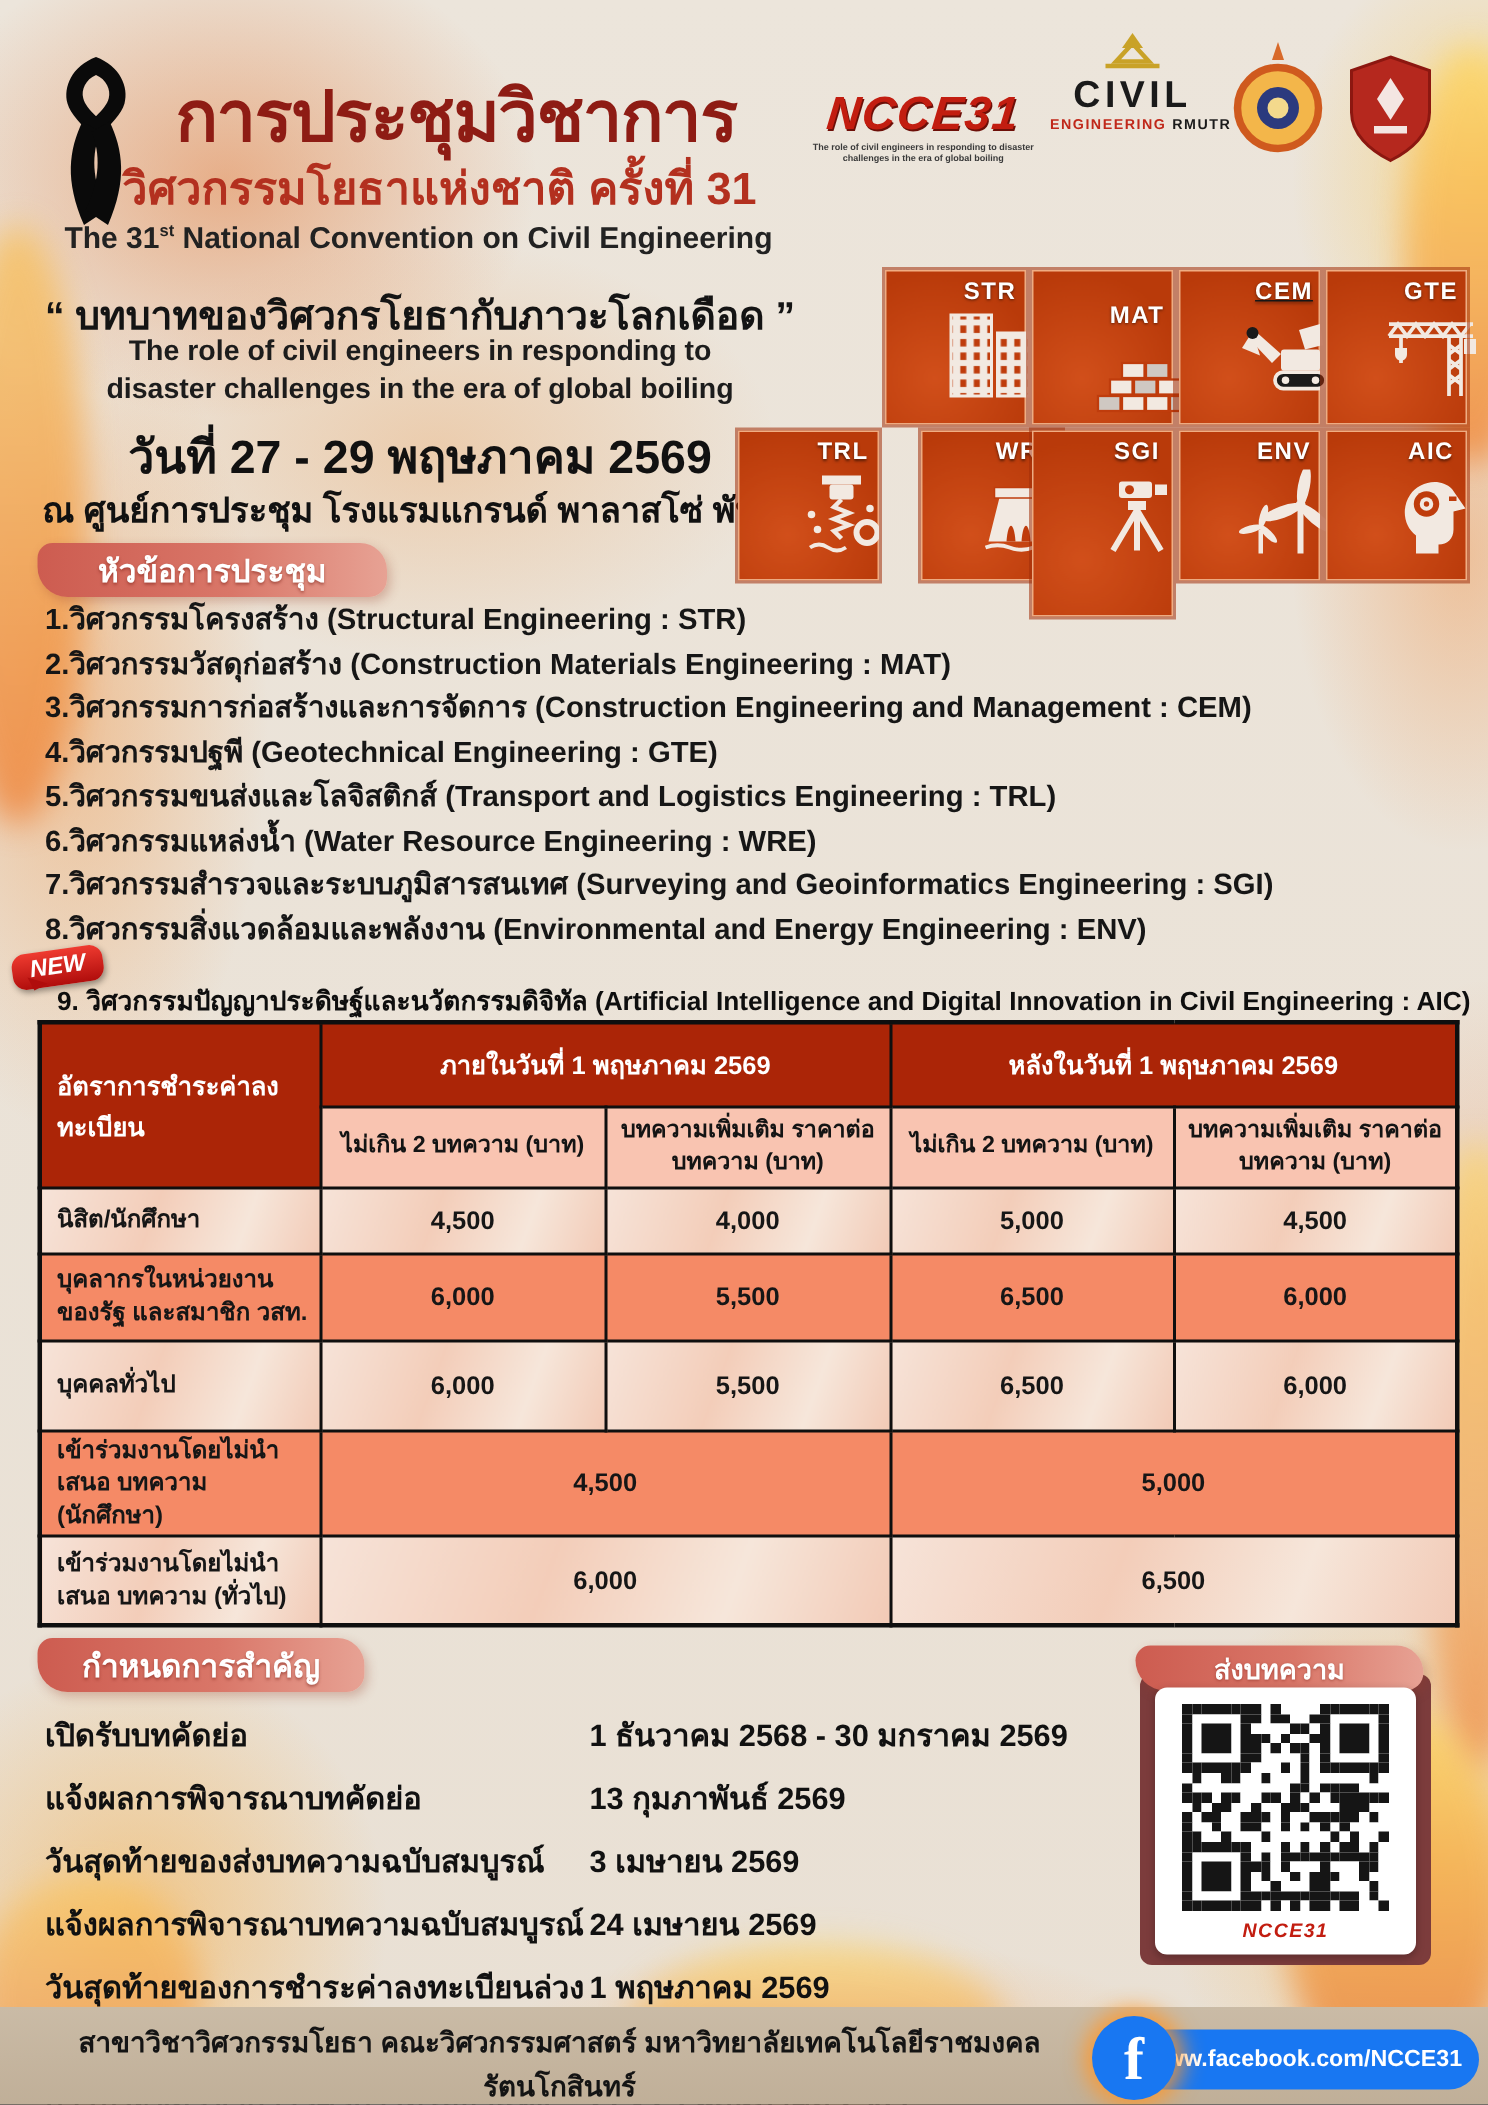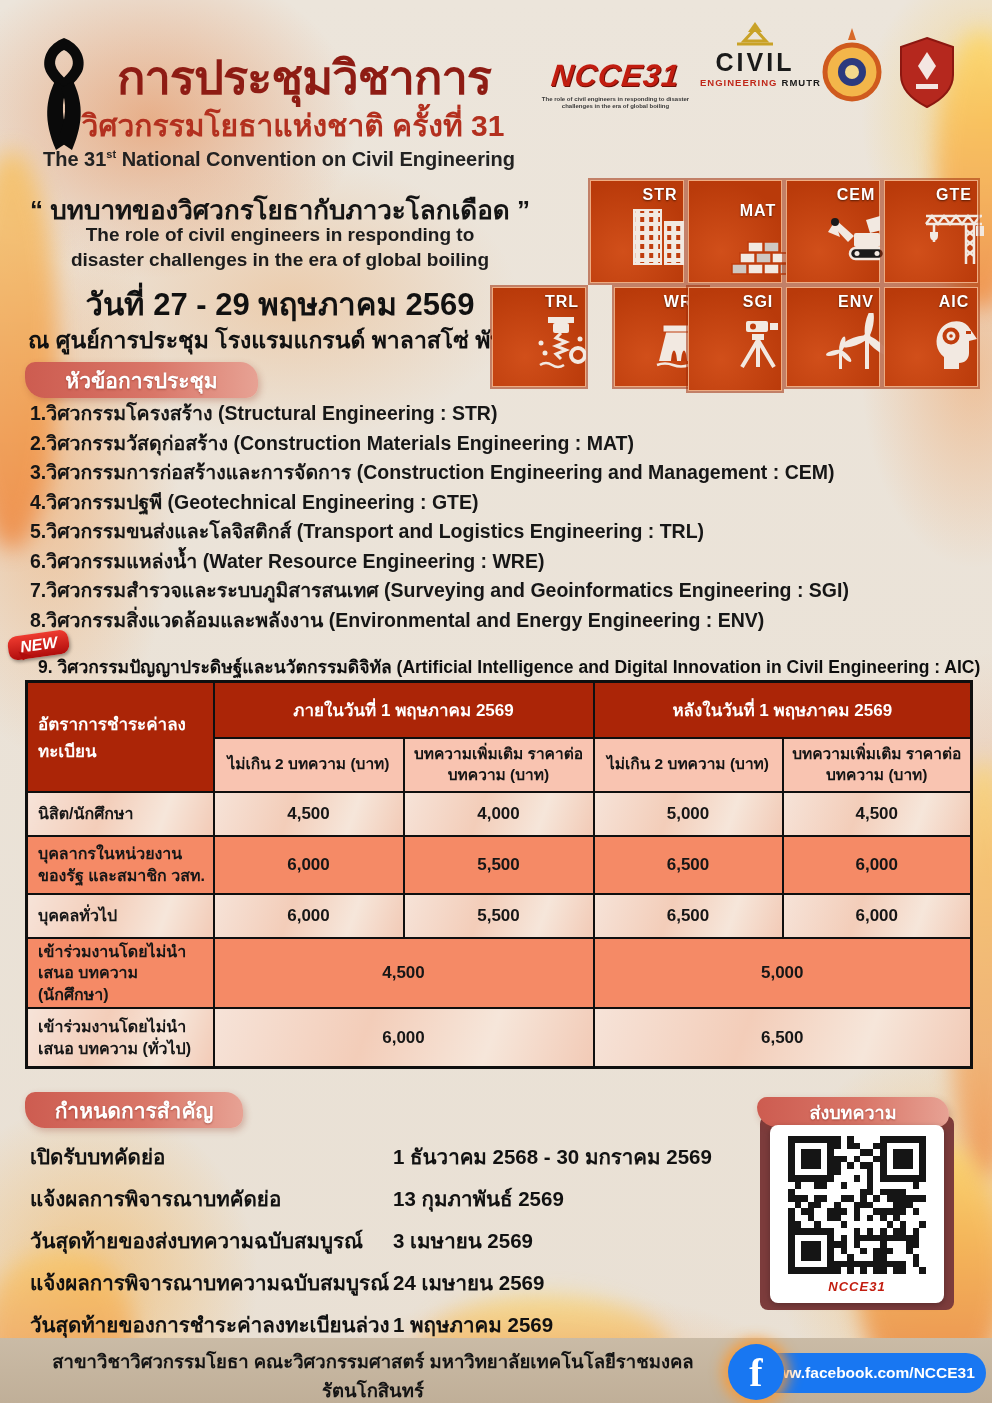--- a/index.html
+++ b/index.html
@@ -195,21 +195,21 @@
         <rect x="14" y="31" width="15" height="10" fill="#f2e9e1"></rect>
           <rect x="30" y="31" width="15" height="10" fill="#cfc8c2"></rect>
           <rect x="46" y="31" width="15" height="10" fill="#f2e9e1"></rect>
         <rect x="6" y="42" width="15" height="10" fill="#cfc8c2"></rect>
           <rect x="22" y="42" width="15" height="10" fill="#f2e9e1"></rect>
           <rect x="38" y="42" width="15" height="10" fill="#f2e9e1"></rect>
           <rect x="54" y="42" width="8" height="10" fill="#cfc8c2"></rect>
       </g>
     </svg>
   </div>
-  <div class="tile" style="left:786px;top:180px;height:103px;">
+  <div class="tile" style="left:786px;top:180px;height:103px;text-decoration:underline;">
     <span class="lbl">CEM</span>
     <svg width="64" height="60" viewBox="0 0 64 60">
       <rect x="26" y="42" width="34" height="11" rx="5.5" fill="#1a1a1a" stroke="#f2e9e1" stroke-width="2.5"></rect>
       <circle cx="33" cy="47.5" r="2.5" fill="#f2e9e1"></circle>
         <circle cx="53" cy="47.5" r="2.5" fill="#f2e9e1"></circle>
       <rect x="30" y="27" width="26" height="14" rx="2" fill="#f2e9e1"></rect>
       <path d="M42 14 L56 10 L58 24 L46 27 Z" fill="#f2e9e1"></path>
       <path d="M30 30 L12 14 L8 19 L24 36 Z" fill="#f2e9e1"></path>
       <path d="M11 15 L4 26 L16 31 Z" fill="#f2e9e1"></path>
       <circle cx="11" cy="16" r="4" fill="#1a1a1a"></circle>
@@ -249,21 +249,21 @@
     <span class="lbl">WRE</span>
     <svg width="66" height="58" viewBox="0 0 66 58">
       <path d="M8 48 L16 16 H50 L58 48 Z" fill="#f2e9e1"></path>
       <rect x="12" y="12" width="42" height="7" fill="#f2e9e1" stroke="#bf3c0c" stroke-width="1"></rect>
       <path d="M20 48 C21 34 25 34 26 48 Z" fill="#bf3c0c"></path>
       <path d="M30 48 C31 34 35 34 36 48 Z" fill="#bf3c0c"></path>
       <path d="M40 48 C41 34 45 34 46 48 Z" fill="#bf3c0c"></path>
       <path d="M6 52 Q14 49 22 52 T38 52 T54 52 T62 52" stroke="#f2e9e1" stroke-width="2.5" fill="none"></path>
     </svg>
   </div>
-  <div class="tile" style="left:688px;top:287px;height:104px;align-items:center;">
+  <div class="tile" style="left:688px;top:287px;height:124px;align-items:center;">
     <span class="lbl">SGI</span>
     <svg width="60" height="58" viewBox="0 0 60 58">
       <rect x="18" y="8" width="22" height="11" rx="2" fill="#f2e9e1"></rect>
       <rect x="42" y="10" width="8" height="7" fill="#f2e9e1"></rect>
       <circle cx="25" cy="13.5" r="3" fill="#bf3c0c"></circle>
       <rect x="24" y="21" width="12" height="6" fill="#f2e9e1"></rect>
       <path d="M30 27 L14 54 M30 27 L46 54 M30 27 V54" stroke="#f2e9e1" stroke-width="4"></path>
     </svg>
   </div>
   <div class="tile" style="left:786px;top:287px;height:100px;">
@@ -337,21 +337,21 @@
         <td class="lite val">5,000</td>
         <td class="lite val">4,500</td>
       </tr>
       <tr style="height:58px">
         <td class="salmon rowlbl">บุคลากรในหน่วยงานของรัฐ และสมาชิก วสท.</td>
         <td class="salmon val">6,000</td>
         <td class="salmon val">5,500</td>
         <td class="salmon val">6,500</td>
         <td class="salmon val">6,000</td>
       </tr>
-      <tr style="height:44px">
+      <tr style="height:60px">
         <td class="lite rowlbl">บุคคลทั่วไป</td>
         <td class="lite val">6,000</td>
         <td class="lite val">5,500</td>
         <td class="lite val">6,500</td>
         <td class="lite val">6,000</td>
       </tr>
       <tr style="height:59px">
         <td class="salmon rowlbl">เข้าร่วมงานโดยไม่นำเสนอ บทความ (นักศึกษา)</td>
         <td class="salmon val" colspan="2">4,500</td>
         <td class="salmon val" colspan="2">5,000</td>

